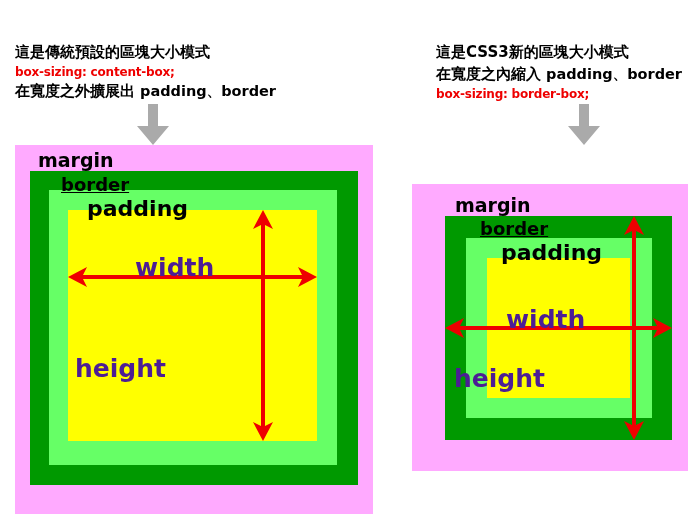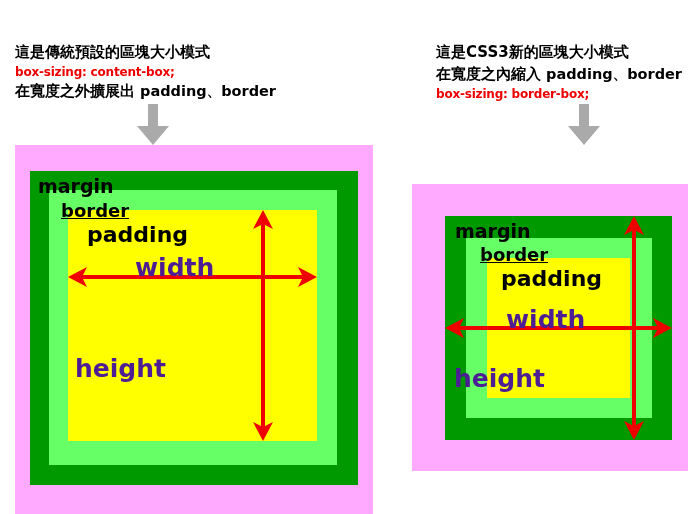--- a/index.html
+++ b/index.html
@@ -75,21 +75,20 @@
     background: #ffff00;
   }
 
   .lbl {
     position: absolute;
     color: #000000;
     font-weight: bold;
     white-space: nowrap;
     z-index: 6;
     line-height: 1;
-    margin-top: 26px;
   }
   .lbl-margin  { font-size: 19px; }
   .lbl-border  { font-size: 18px; text-decoration: underline; }
   .lbl-padding { font-size: 22px; }
 
   .dim-label {
     position: absolute;
     color: #4c1d95;
     font-weight: bold;
     white-space: nowrap;

